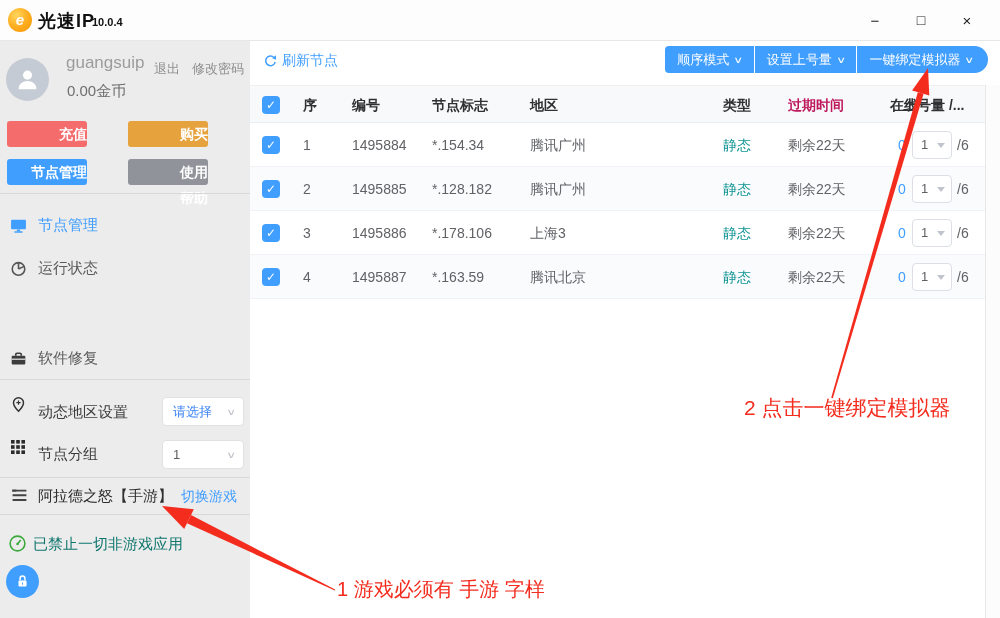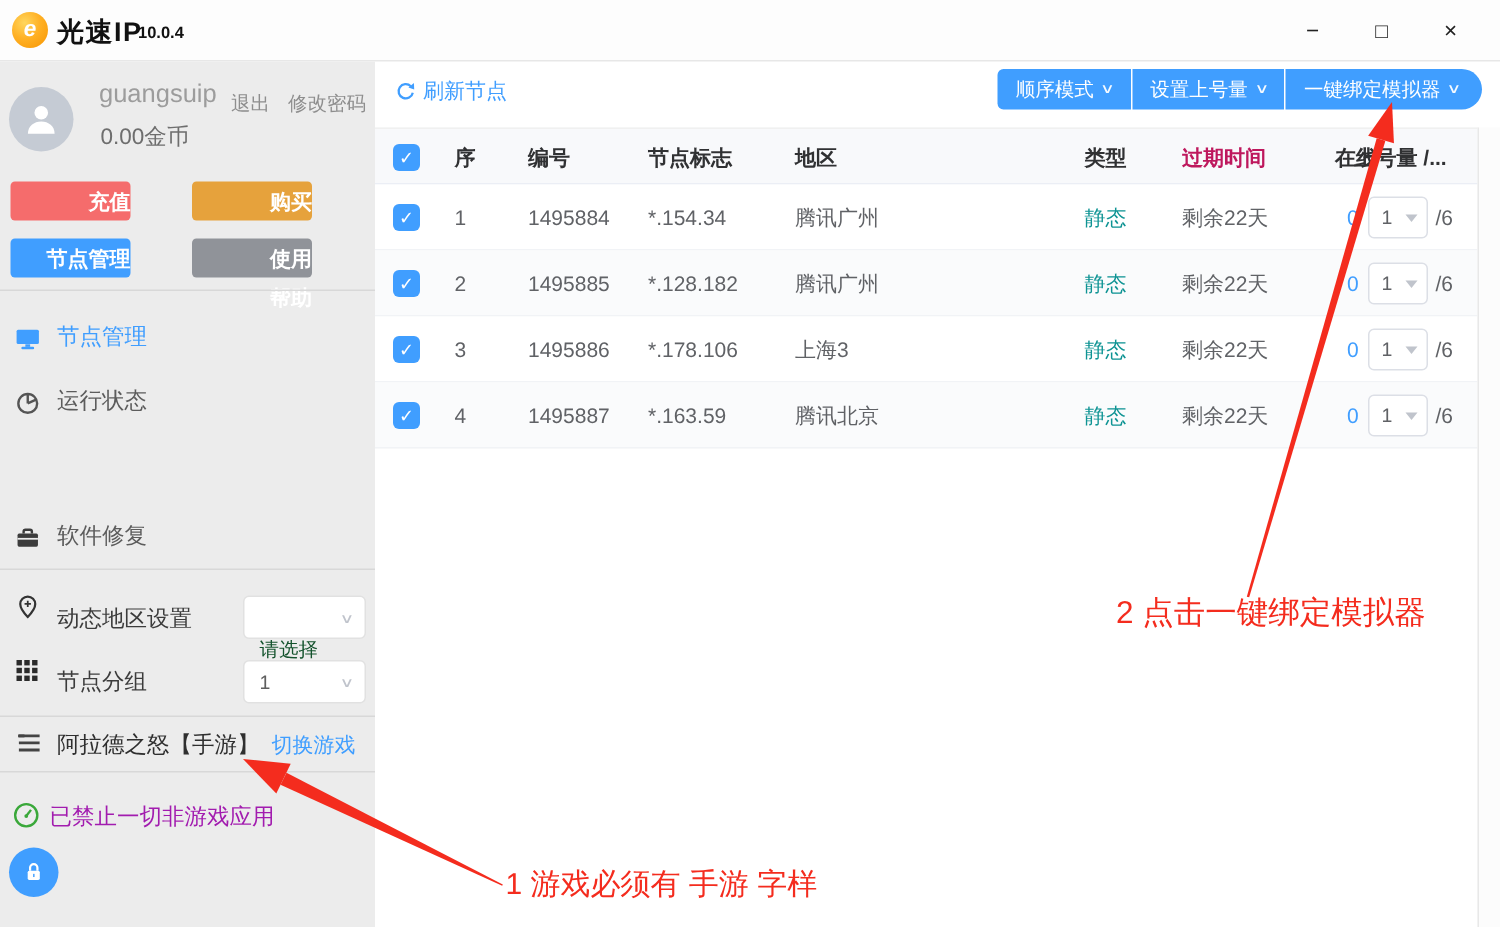--- a/index.html
+++ b/index.html
@@ -35,29 +35,29 @@
 
   .nav-item { position:absolute; left:0; width:250px; height:30px; cursor:pointer; }
   .nav-item .nicon { position:absolute; left:10px; top:7px; }
   .nav-item .nlabel { position:absolute; left:38px; top:4px; font-size:15px; color:#5c5c5c; line-height:22px; }
   .nav-item.active .nlabel { color:#409eff; }
 
   .set-label { position:absolute; left:38px; font-size:15px; color:#3c3c3c; }
   .set-icon { position:absolute; left:10px; }
   .sselect { position:absolute; left:162px; width:82px; height:29px; background:#fff; border:1px solid #e1e1e1; border-radius:4px; cursor:pointer; }
   .sselect .sval { position:absolute; left:10px; top:0; line-height:27px; font-size:13px; color:#5f5f5f; }
-  .sselect.placeholder .sval { color:#14532d;margin-top:21px; }
+  .sselect.placeholder .sval { color:#3b82f6; }
   .sselect .scaret { position:absolute; right:8px; top:9px; font-size:9px; color:#c0c4cc; transform:scaleX(1.5); }
 
   .game-label { position:absolute; left:38px; top:446px; font-size:15px; color:#2f2f2f; }
   .game-icon { position:absolute; left:11px; top:447px; }
   .switch-link { position:absolute; left:181px; top:447px; font-size:14px; color:#409eff; cursor:pointer; }
 
   .status-icon { position:absolute; left:8px; top:493px; }
-  .status-label { position:absolute; left:33px; top:494px; font-size:15px; color:#a21caf; }
+  .status-label { position:absolute; left:33px; top:494px; font-size:15px; color:#0f766e; }
 
   .lock-btn { position:absolute; left:6px; top:524px; width:33px; height:33px; border-radius:50%; background:#409eff; cursor:pointer; }
   .lock-btn svg { position:absolute; left:8px; top:8px; }
 
   
   .main { position:absolute; left:250px; top:41px; width:750px; height:577px; background:#fff; }
   .refresh-link { position:absolute; left:13px; top:10px; height:20px; display:flex; align-items:center; gap:4px; color:#409eff; font-size:14px; cursor:pointer; }
   .btn-group { position:absolute; right:12px; top:5px; display:flex; gap:1px;padding-left:29px; }
   .seg { background:#409eff; color:#fff; font-size:13px; height:27px; display:flex; align-items:center; gap:6px; padding:0 12px; cursor:pointer; }
   .seg:first-child { border-radius:4px 0 0 4px; }

